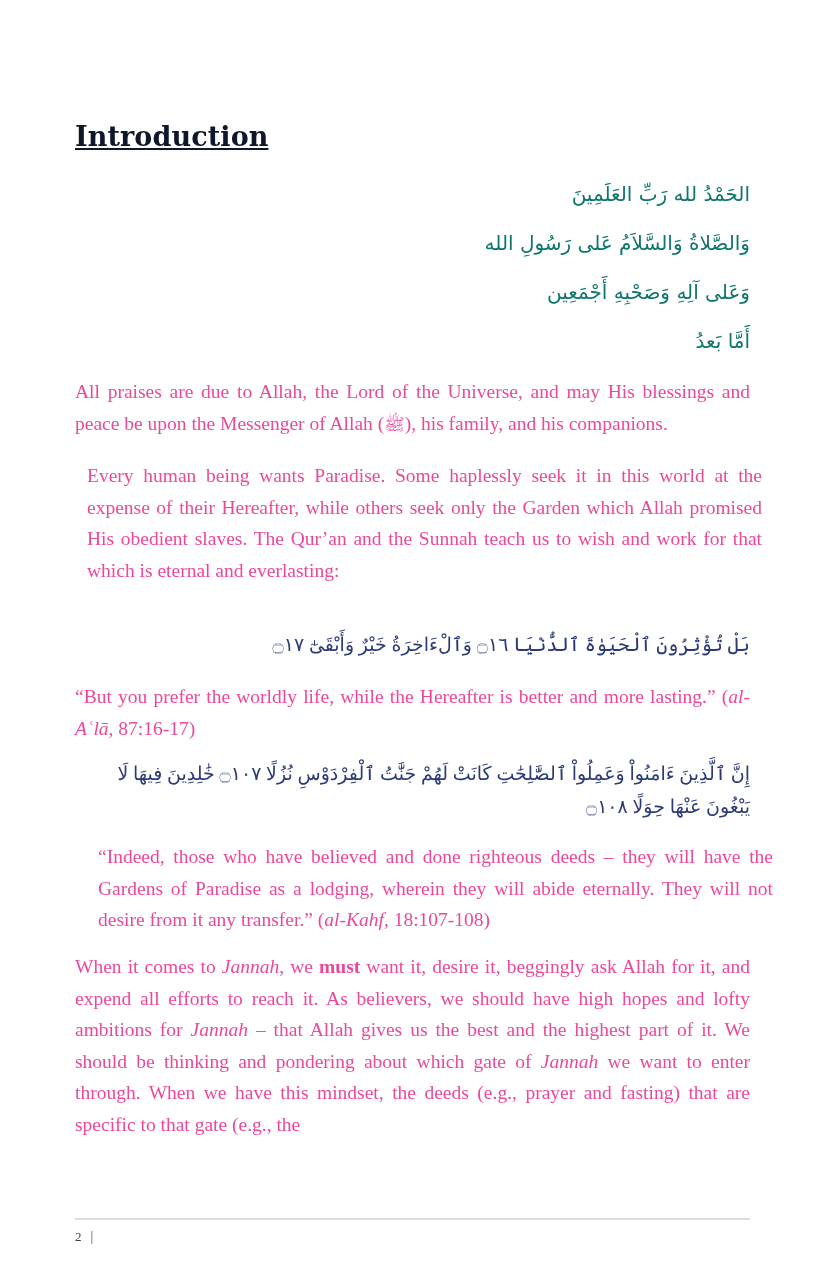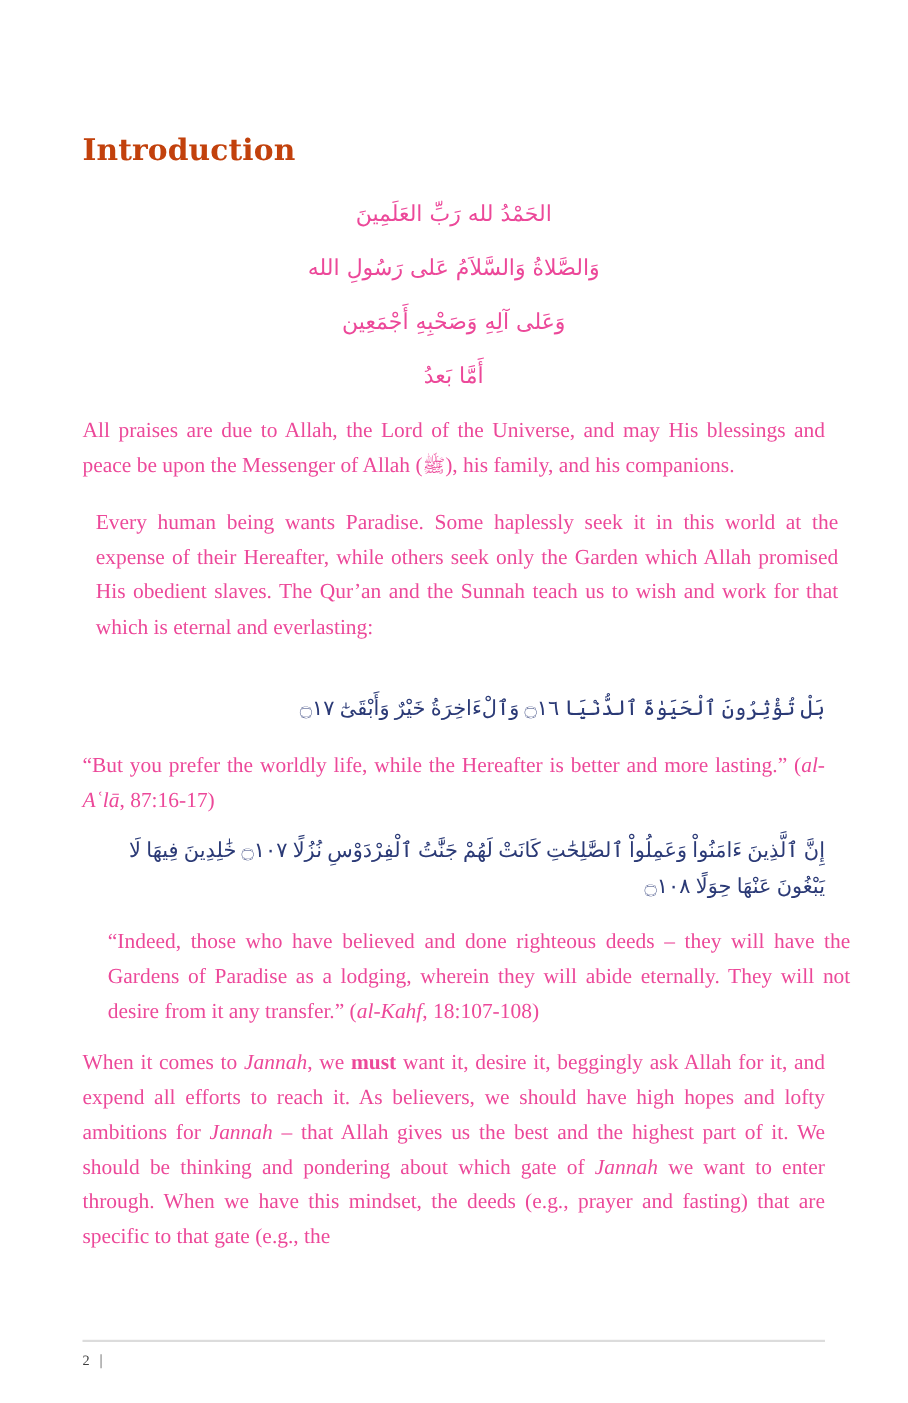--- a/index.html
+++ b/index.html
@@ -31,45 +31,47 @@
     left: 75px;
     top: 0;
     width: 675px;
   }
 
   h1.chapter-title {
     font-family: "DejaVu Serif", "Liberation Serif", serif;
     font-size: 27px;
     font-weight: bold;
     letter-spacing: 0.1px;
-    color: #c2410c;
+    color: #0f172a;
     margin: 0;
     padding: 0;
     position: absolute;
     left: 0;
     top: 120px;
     line-height: 34px;
+    text-decoration: underline;
   }
 
   .arabic-invocations {
     position: absolute;
     left: 0;
     top: 170px;
     width: 675px;
     text-align: center;
     direction: rtl;
   }
   .arabic-line {
     font-family: "DejaVu Sans", "Liberation Sans", sans-serif;
-    color: #ec4899;
+    color: #0f766e;
     font-size: 20px;
     line-height: 49px;
     direction: rtl;
     unicode-bidi: isolate;
     white-space: nowrap;
+    text-align: right;
   }
 
   p.body-par {
     margin: 0 0 0 0;
     font-size: 19.5px;
     line-height: 31.5px;
     text-align: justify;
     text-justify: inter-word;
     color: #ec4899;
     hyphens: none;

